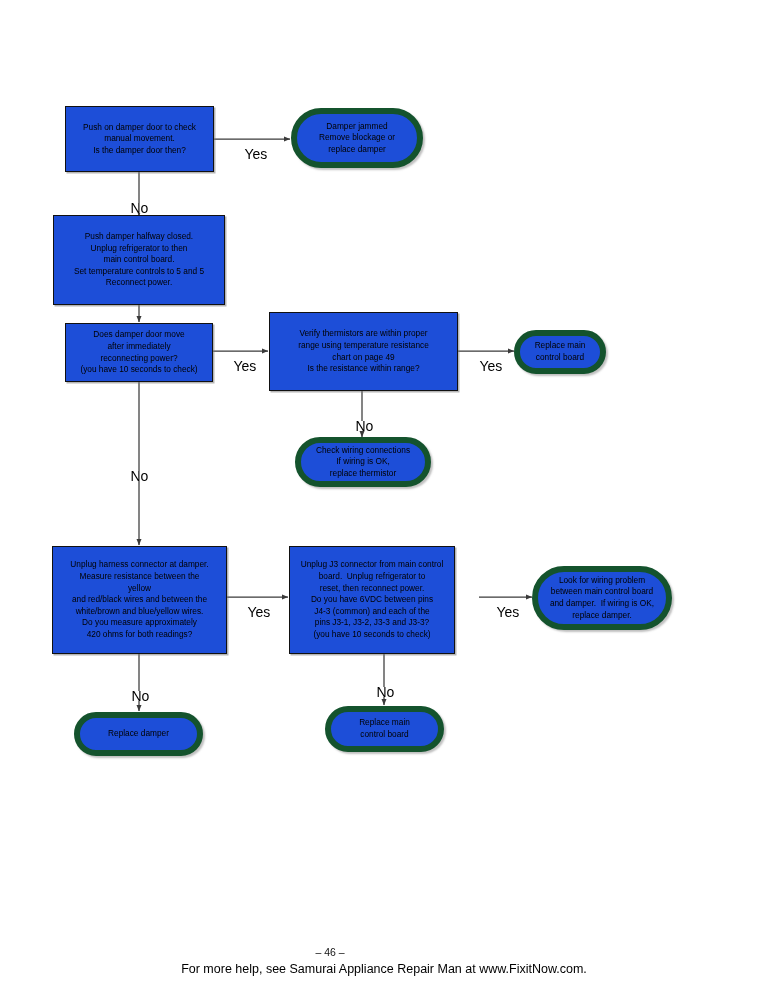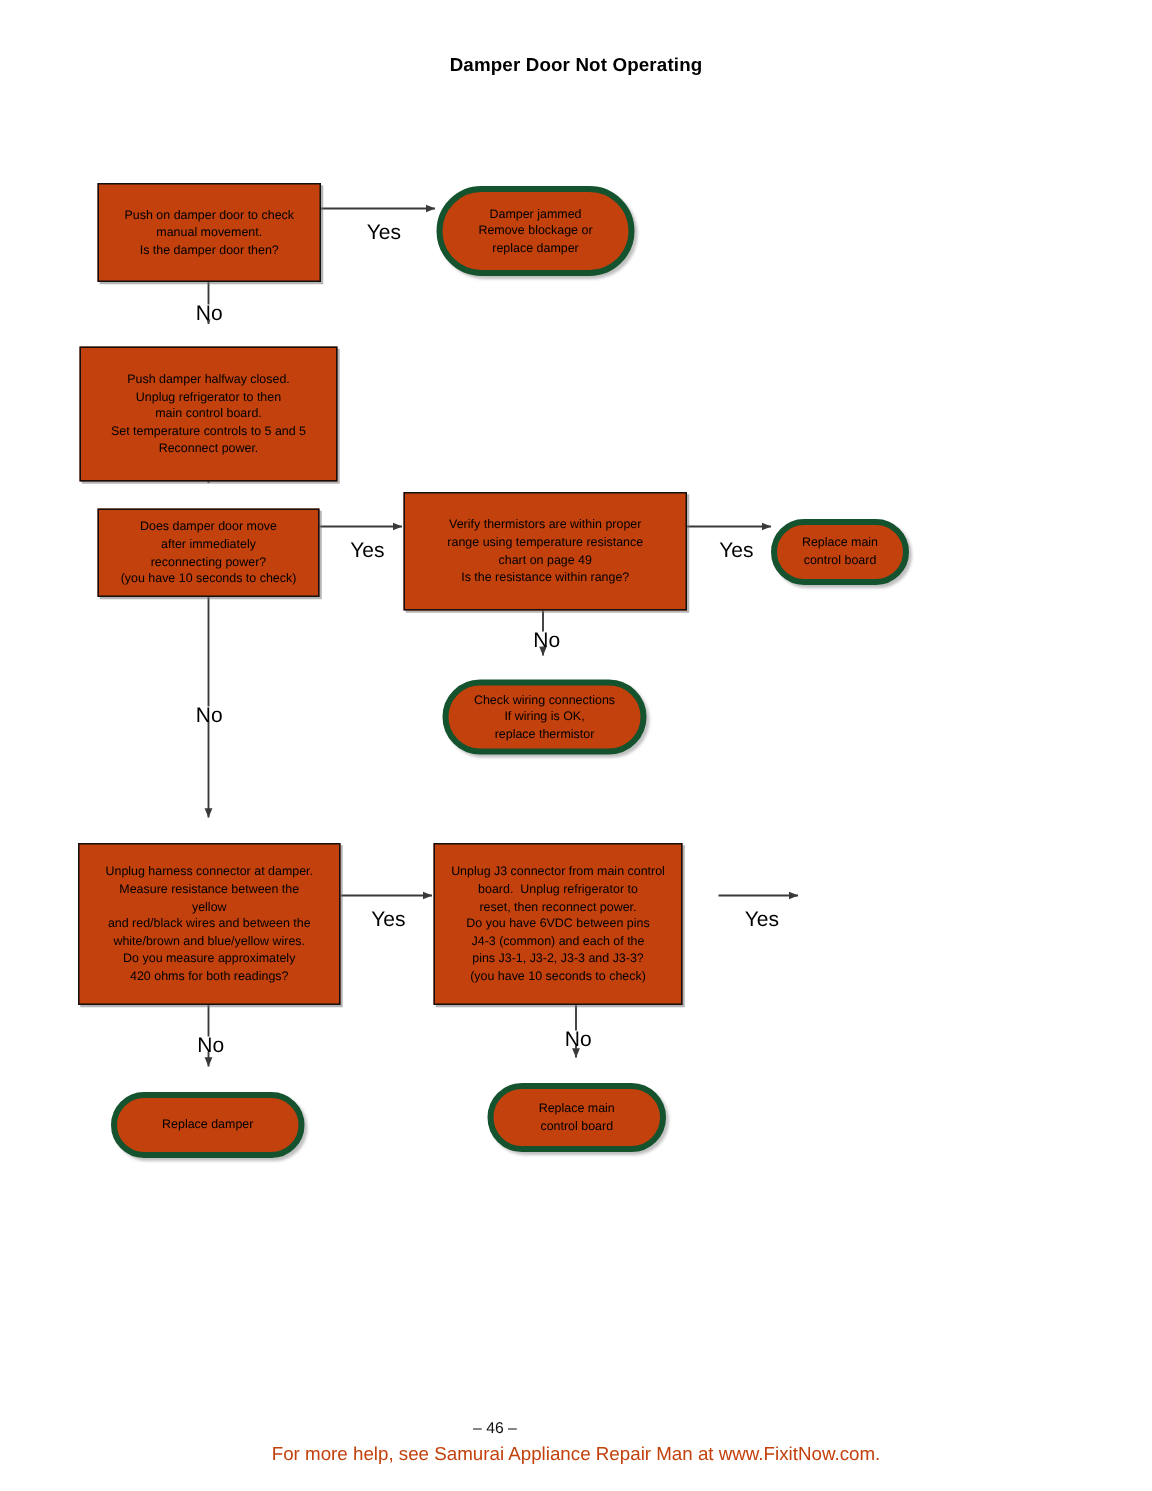--- a/index.html
+++ b/index.html
@@ -41,33 +41,32 @@
 
   .node {
     position: absolute;
     box-sizing: border-box;
     display: flex;
     align-items: center;
     justify-content: center;
     text-align: center;
     font-size: 8.3px;
     line-height: 11.6px;
-    background: #c2410c;
+    background: #1d4ed8;
     z-index: 3;
-    margin-top: 16px;
   }
   .node .lines { width: 100%; padding: 0 5px; }
   .node .lines span { display: block; white-space: pre; }
 
   .proc {
     border: 1.2px solid #111111;
     box-shadow: 1.5px 1.5px 0 0 rgba(120,120,120,0.55);
   }
   .term {
-    border: 4px solid #14532d;
+    border: 6px solid #14532d;
     border-radius: 999px;
     box-shadow: 2px 2px 2px 0 rgba(150,150,150,0.6);
     text-align: center;
   }
 
   .edge-label {
     position: absolute;
     font-size: 14px;
     line-height: 10px;
     background: #ffffff;
@@ -94,21 +93,20 @@
     text-align: center;
     font-size: 12.5px;
     color: #33a033;
   }
 </style>
 </head>
 <body>
 
 <div id="page">
 
-  <div class="title">Damper Door Not Operating</div>
 
   <svg id="svg-layer" viewBox="0 0 768 994">
     <defs>
       <marker id="arrow" markerWidth="7" markerHeight="7" refX="6.2" refY="3" orient="auto" markerUnits="userSpaceOnUse">
         <path d="M0,0.4 L6.4,3 L0,5.6 z" fill="#3a3a3a"></path>
       </marker>
     </defs>
     <g stroke="#3a3a3a" stroke-width="1.25" fill="none" marker-end="url(#arrow)">
 
       <path d="M214,139 L290,139"></path>
@@ -211,20 +209,28 @@
       <span>Unplug J3 connector from main control</span>
       <span>board.  Unplug refrigerator to</span>
       <span>reset, then reconnect power.</span>
       <span>Do you have 6VDC between pins</span>
       <span>J4-3 (common) and each of the</span>
       <span>pins J3-1, J3-2, J3-3 and J3-3?</span>
       <span>(you have 10 seconds to check)</span>
     </div>
   </div>
 
+  <div class="node term" style="left:532px; top:566px; width:140px; height:64px;">
+    <div class="lines">
+      <span>Look for wiring problem</span>
+      <span>between main control board</span>
+      <span>and damper.  If wiring is OK,</span>
+      <span>replace damper.</span>
+    </div>
+  </div>
 
   <div class="node term" style="left:74px; top:712px; width:129px; height:44px;">
     <div class="lines">
       <span>Replace damper</span>
     </div>
   </div>
 
   <div class="node term" style="left:325px; top:706px; width:119px; height:46px;">
     <div class="lines">
       <span>Replace main</span>
@@ -237,15 +243,15 @@
   <div class="edge-label" style="left:232px; top:345px;">Yes</div>
   <div class="edge-label" style="left:478px; top:345px;">Yes</div>
   <div class="edge-label" style="left:354px; top:405px;">No</div>
   <div class="edge-label" style="left:129px; top:455px;">No</div>
   <div class="edge-label" style="left:246px; top:591px;">Yes</div>
   <div class="edge-label" style="left:495px; top:591px;">Yes</div>
   <div class="edge-label" style="left:130px; top:675px;">No</div>
   <div class="edge-label" style="left:375px; top:671px;">No</div>
 
   <div class="footer-page">– 46 –</div>
-  <div class="footer-link" style="color: #c2410c;">For more help, see Samurai Appliance Repair Man at www.FixitNow.com.</div>
+  <div class="footer-link" style="color: #000000;">For more help, see Samurai Appliance Repair Man at www.FixitNow.com.</div>
 
 </div>
 
 </body></html>

